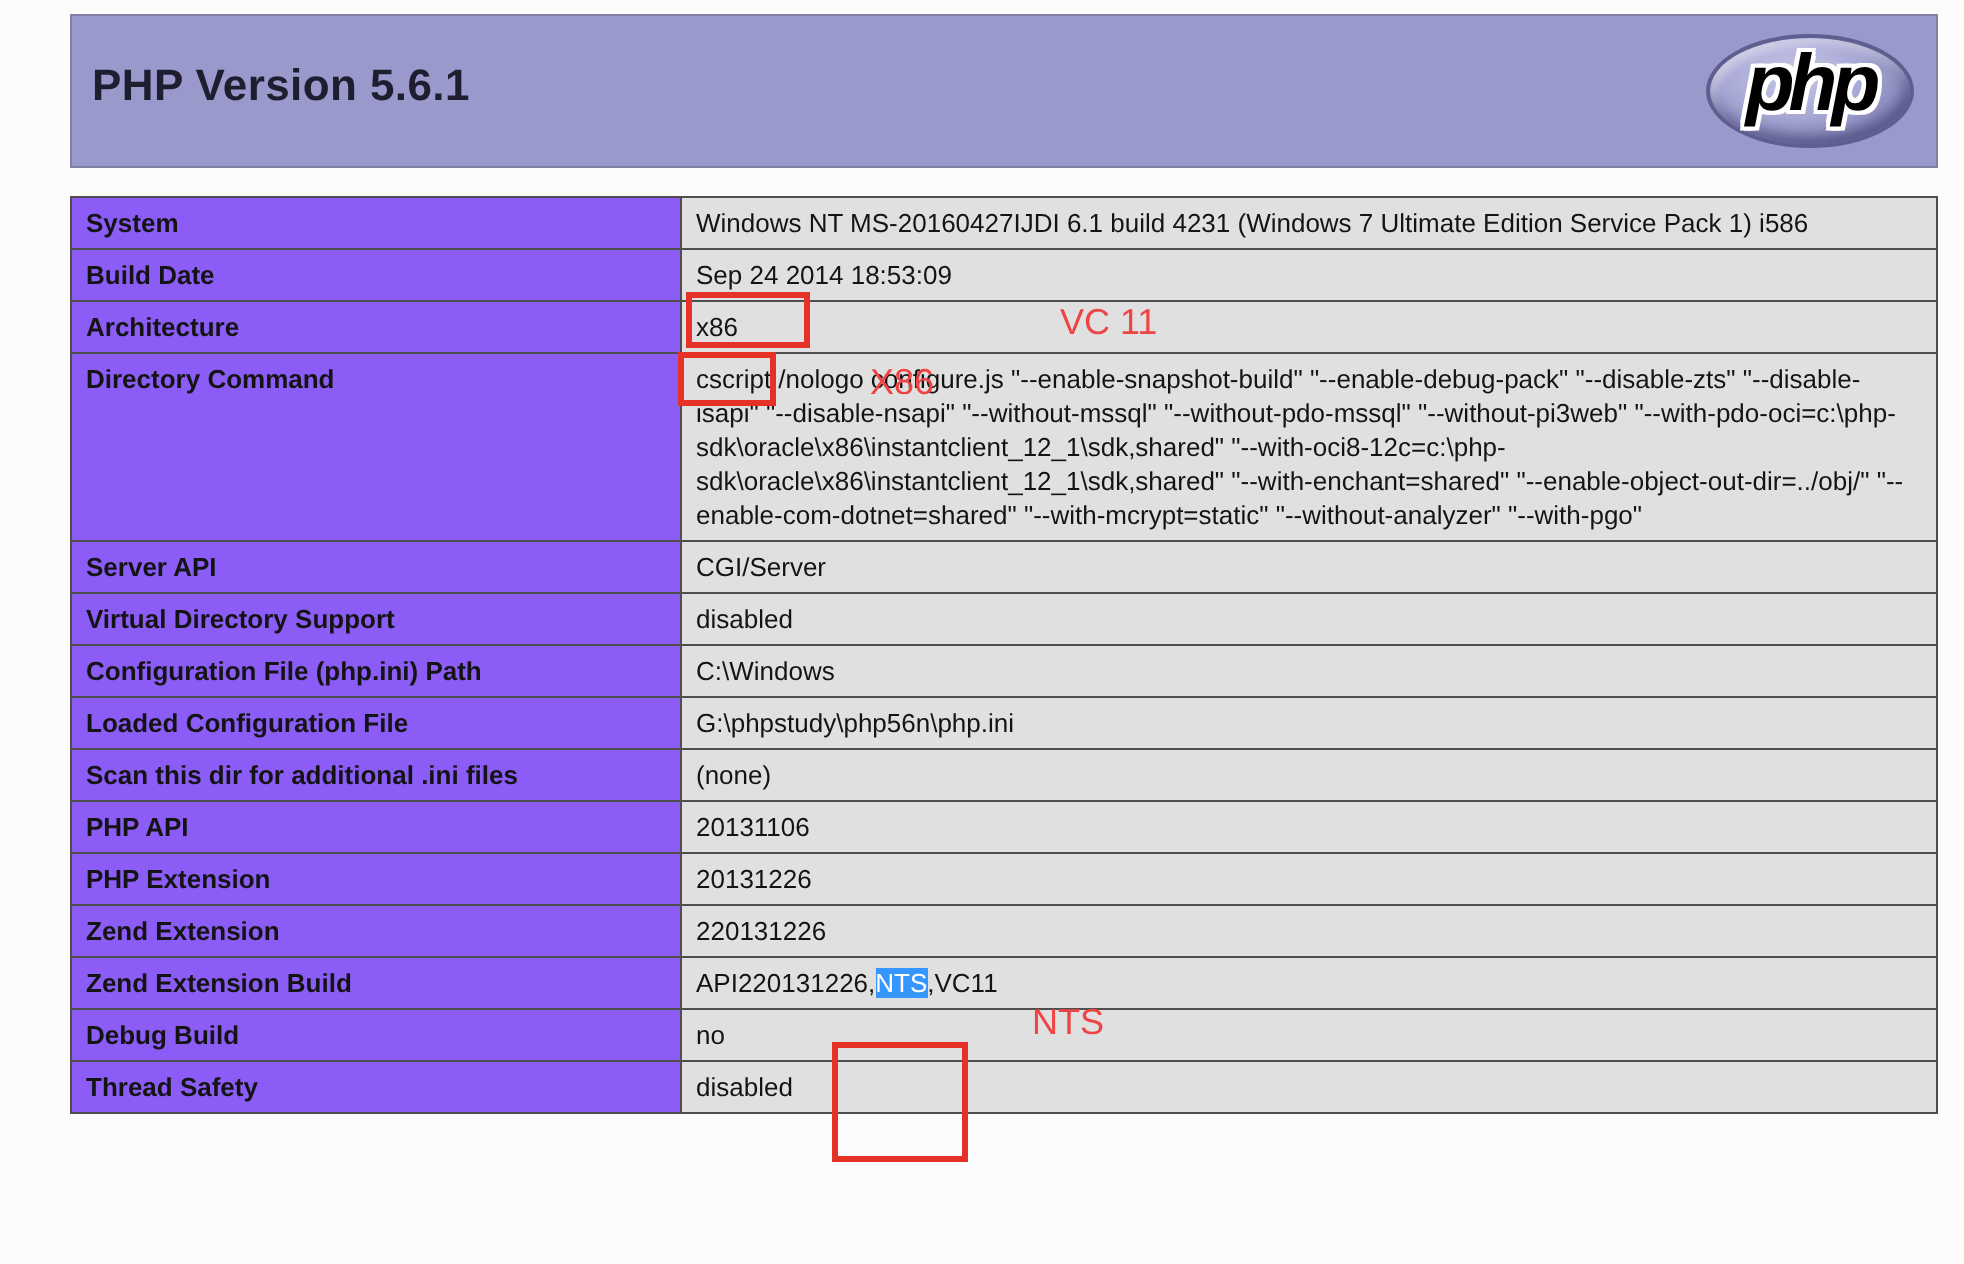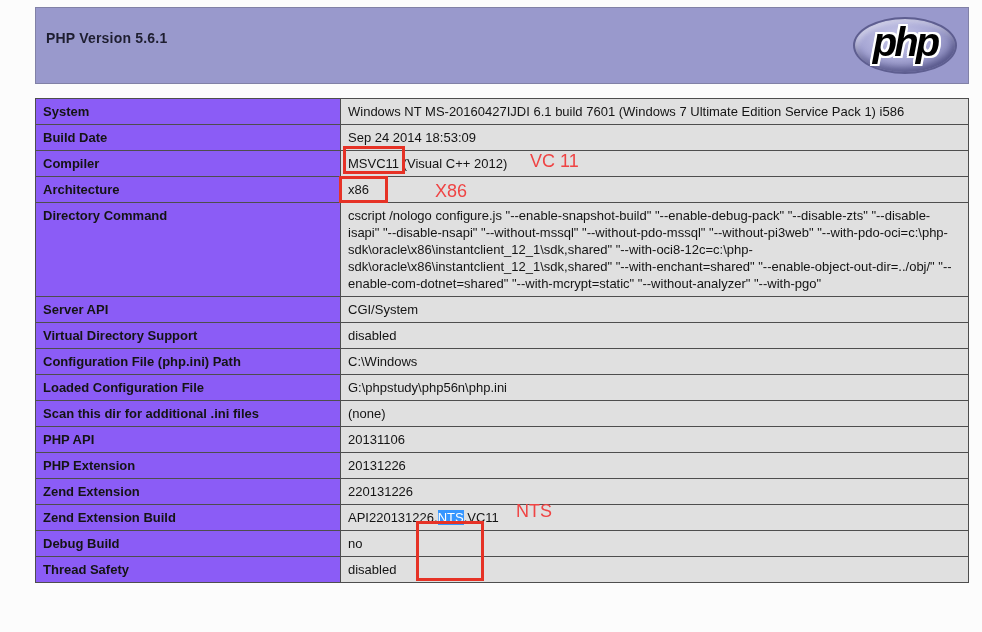--- a/index.html
+++ b/index.html
@@ -19,21 +19,21 @@
     left: 35px; top: 7px;
     width: 934px; height: 77px;
     background: #9999cc;
     border: 1px solid #8181a6;
     box-sizing: border-box;
   }
   .band h1 {
     position: absolute;
     left: 10px; top: 22px;
     margin: 0;
-    font-size: 14px;
+    font-size: 22px;
     font-weight: bold;
     color: #1e1e30;
     letter-spacing: 0.2px;
   }
   .logo {
     position: absolute;
     right: 7px; top: 5px;
     width: 112px; height: 65px;
     display: flex; align-items: center; justify-content: center;
   }
@@ -117,41 +117,37 @@
 </div>
 
 <table class="info">
   <colgroup>
     <col style="width:305px">
     <col>
   </colgroup>
   <tbody id="info-tbody">
       <tr>
         <td class="e">System</td>
-        <td class="v">Windows NT MS-20160427IJDI 6.1 build 7601 (Windows 7 Ultimate Edition Service Pack 1) i586</td>
+        <td class="v">Windows NT MS-20160427IJDI 6.1 build 4231 (Windows 7 Ultimate Edition Service Pack 1) i586</td>
       </tr>
       <tr>
         <td class="e">Build Date</td>
         <td class="v">Sep 24 2014 18:53:09</td>
-      </tr>
-      <tr>
-        <td class="e">Compiler</td>
-        <td class="v">MSVC11 (Visual C++ 2012)</td>
       </tr>
       <tr>
         <td class="e">Architecture</td>
         <td class="v">x86</td>
       </tr>
       <tr>
         <td class="e">Directory Command</td>
         <td class="v">cscript /nologo configure.js "--enable-snapshot-build" "--enable-debug-pack" "--disable-zts" "--disable-isapi" "--disable-nsapi" "--without-mssql" "--without-pdo-mssql" "--without-pi3web" "--with-pdo-oci=c:\php-sdk\oracle\x86\instantclient_12_1\sdk,shared" "--with-oci8-12c=c:\php-sdk\oracle\x86\instantclient_12_1\sdk,shared" "--with-enchant=shared" "--enable-object-out-dir=../obj/" "--enable-com-dotnet=shared" "--with-mcrypt=static" "--without-analyzer" "--with-pgo"</td>
       </tr>
       <tr>
         <td class="e">Server API</td>
-        <td class="v">CGI/System</td>
+        <td class="v">CGI/Server</td>
       </tr>
       <tr>
         <td class="e">Virtual Directory Support</td>
         <td class="v">disabled</td>
       </tr>
       <tr>
         <td class="e">Configuration File (php.ini) Path</td>
         <td class="v">C:\Windows</td>
       </tr>
       <tr>

